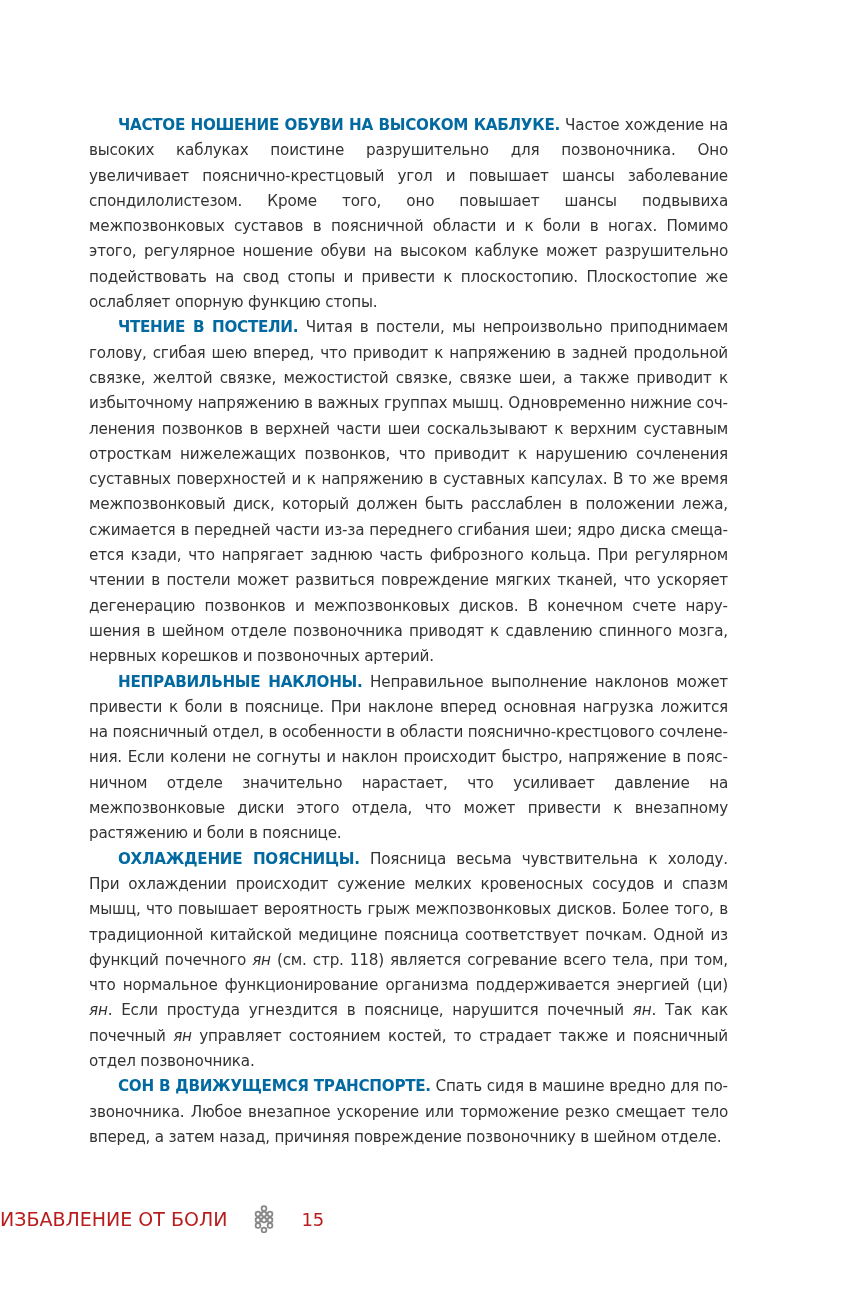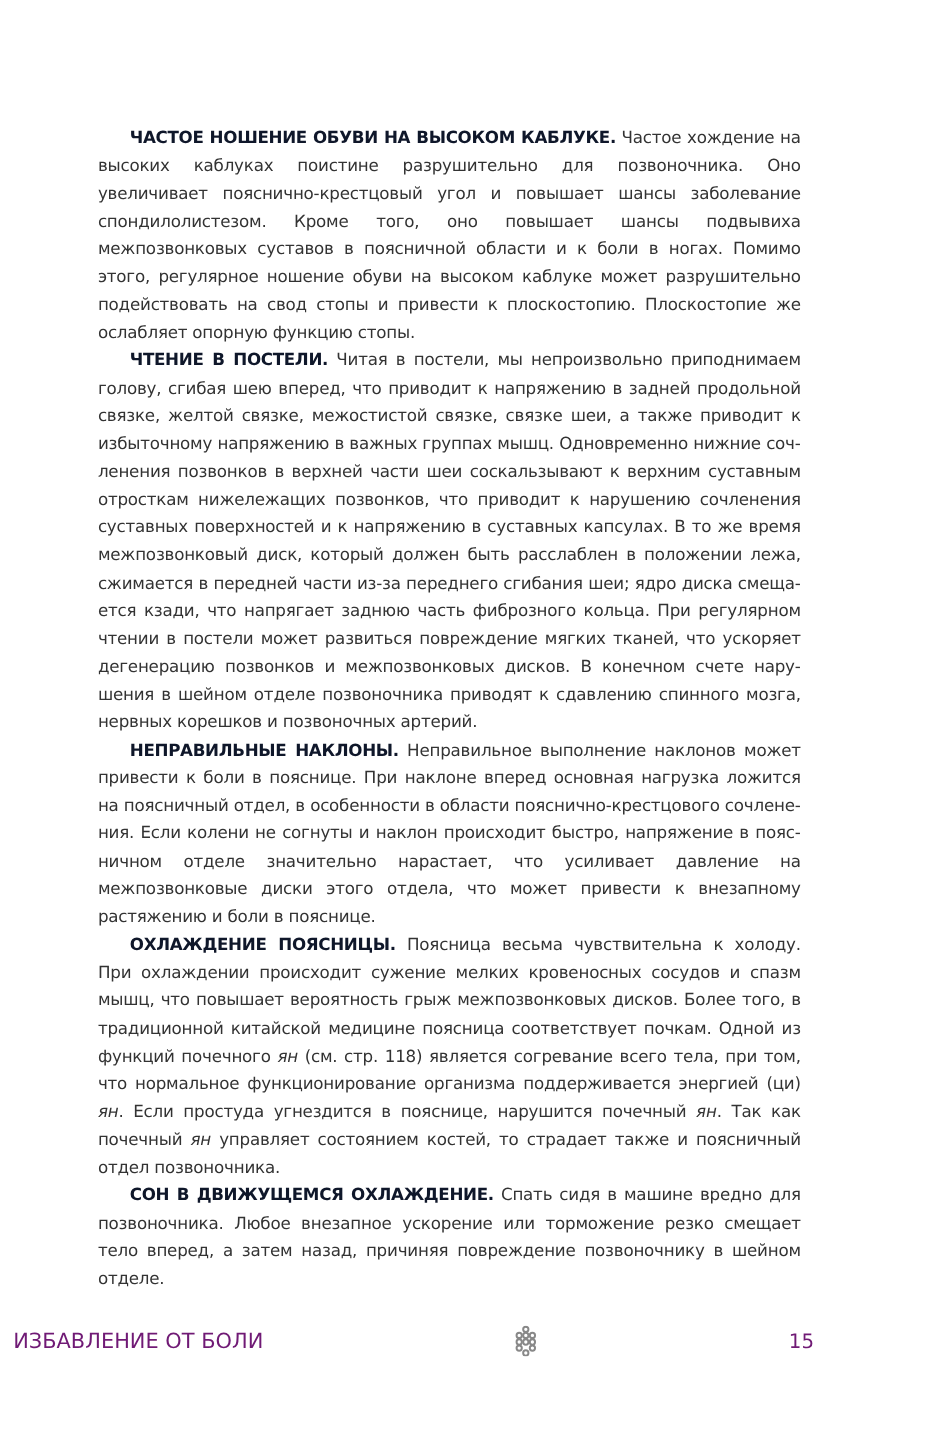--- a/index.html
+++ b/index.html
@@ -25,37 +25,37 @@
       letter-spacing: -0.2px;
     }
     .para {
       margin: 0;
       text-indent: 29px;
       text-align: justify;
       hyphens: manual;
     }
     .heading {
       font-weight: bold;
-      color: #0f172a;
+      color: #0369a1;
       letter-spacing: -0.3px;
     }
     .italic {
       font-style: italic;
     }
     .footer {
       position: absolute;
       top: 1203px;
-      left: 12px;
+      left: 0;
       width: 728px;
       height: 32px;
       display: flex;
-      justify-content: space-between;
+      justify-content: flex-start;
       align-items: center;
       font-family: "DejaVu Sans", sans-serif;
-      color: #701a75;
+      color: #b91c1c;
     }
     .running-title {
       font-size: 19px;
       letter-spacing: 0px;
       font-weight: normal;
     }
     .ornament {
       width: 22px;
       height: 28px;
       margin-left: 26px;
@@ -71,21 +71,21 @@
 <div class="page">
 
   <p class="para"><span class="heading">ЧАСТОЕ НОШЕНИЕ ОБУВИ НА ВЫСОКОМ КАБЛУКЕ.</span><span> Частое хождение на вы­соких каблуках поистине разрушительно для позвоночника. Оно увеличивает пояснично-крестцовый угол и повышает шансы заболевание спондилолисте­зом. Кроме того, оно повышает шансы подвывиха межпозвонковых суставов в поясничной области и к боли в ногах. Помимо этого, регулярное ношение обуви на высоком каблуке может разрушительно подействовать на свод сто­пы и привести к плоскостопию. Плоскостопие же ослабляет опорную функцию стопы.</span></p>
 
   <p class="para"><span class="heading">ЧТЕНИЕ В ПОСТЕЛИ.</span><span> Читая в постели, мы непроизвольно приподнимаем голову, сгибая шею вперед, что приводит к напряжению в задней продольной связке, желтой связке, межостистой связке, связке шеи, а также приводит к из­быточному напряжению в важных группах мышц. Одновременно нижние соч­ленения позвонков в верхней части шеи соскальзывают к верхним суставным отросткам нижележащих позвонков, что приводит к нарушению сочленения суставных поверхностей и к напряжению в суставных капсулах. В то же время межпозвонковый диск, который должен быть расслаблен в положении лежа, сжимается в передней части из-за переднего сгибания шеи; ядро диска смеща­ется кзади, что напрягает заднюю часть фиброзного кольца. При регулярном чтении в постели может развиться повреждение мягких тканей, что ускоряет дегенерацию позвонков и межпозвонковых дисков. В конечном счете нару­шения в шейном отделе позвоночника приводят к сдавлению спинного мозга, нервных корешков и позвоночных артерий.</span></p>
 
   <p class="para"><span class="heading">НЕПРАВИЛЬНЫЕ НАКЛОНЫ.</span><span> Неправильное выполнение наклонов может привести к боли в пояснице. При наклоне вперед основная нагрузка ложится на поясничный отдел, в особенности в области пояснично-крестцового сочлене­ния. Если колени не согнуты и наклон происходит быстро, напряжение в пояс­ничном отделе значительно нарастает, что усиливает давление на межпозвонко­вые диски этого отдела, что может привести к внезапному растяжению и боли в пояснице.</span></p>
 
   <p class="para"><span class="heading">ОХЛАЖДЕНИЕ ПОЯСНИЦЫ.</span><span> Поясница весьма чувствительна к холоду. При охлаждении происходит сужение мелких кровеносных сосудов и спазм мышц, что повышает вероятность грыж межпозвонковых дисков. Более того, в тради­ционной китайской медицине поясница соответствует почкам. Одной из функ­ций почечного </span><span class="italic">ян</span><span> (см. стр. 118) является согревание всего тела, при том, что нормальное функционирование организма поддерживается энергией (ци) </span><span class="italic">ян</span><span>. Если простуда угнездится в пояснице, нарушится почечный </span><span class="italic">ян</span><span>. Так как почеч­ный </span><span class="italic">ян</span><span> управляет состоянием костей, то страдает также и поясничный отдел позвоночника.</span></p>
 
-  <p class="para"><span class="heading">СОН В ДВИЖУЩЕМСЯ ОХЛАЖДЕНИЕ.</span><span> Спать сидя в машине вредно для по­звоночника. Любое внезапное ускорение или торможение резко смещает тело вперед, а затем назад, причиняя повреждение позвоночнику в шейном отделе.</span></p>
+  <p class="para"><span class="heading">СОН В ДВИЖУЩЕМСЯ ТРАНСПОРТЕ.</span><span> Спать сидя в машине вредно для по­звоночника. Любое внезапное ускорение или торможение резко смещает тело вперед, а затем назад, причиняя повреждение позвоночнику в шейном отделе.</span></p>
 
 </div>
 
 <div class="footer">
   <span class="running-title">ИЗБАВЛЕНИЕ ОТ БОЛИ</span>
   <svg class="ornament" viewBox="0 0 22 28">
     <g fill="none" stroke="#888888" stroke-width="1.8">
       <circle cx="11" cy="3.5" r="2.4"></circle>
       <circle cx="5" cy="9" r="2.4"></circle>
       <circle cx="11" cy="9" r="2.4"></circle>

